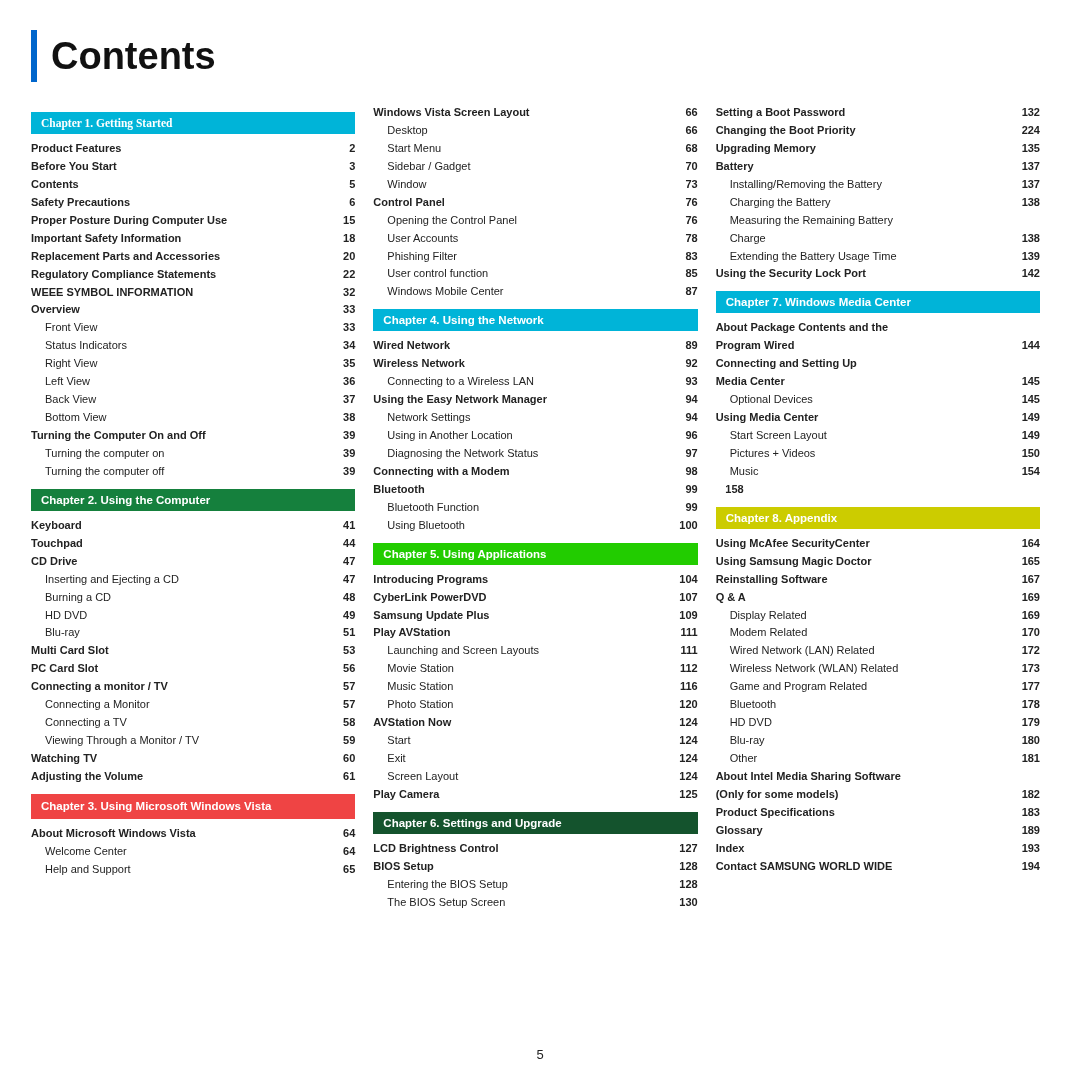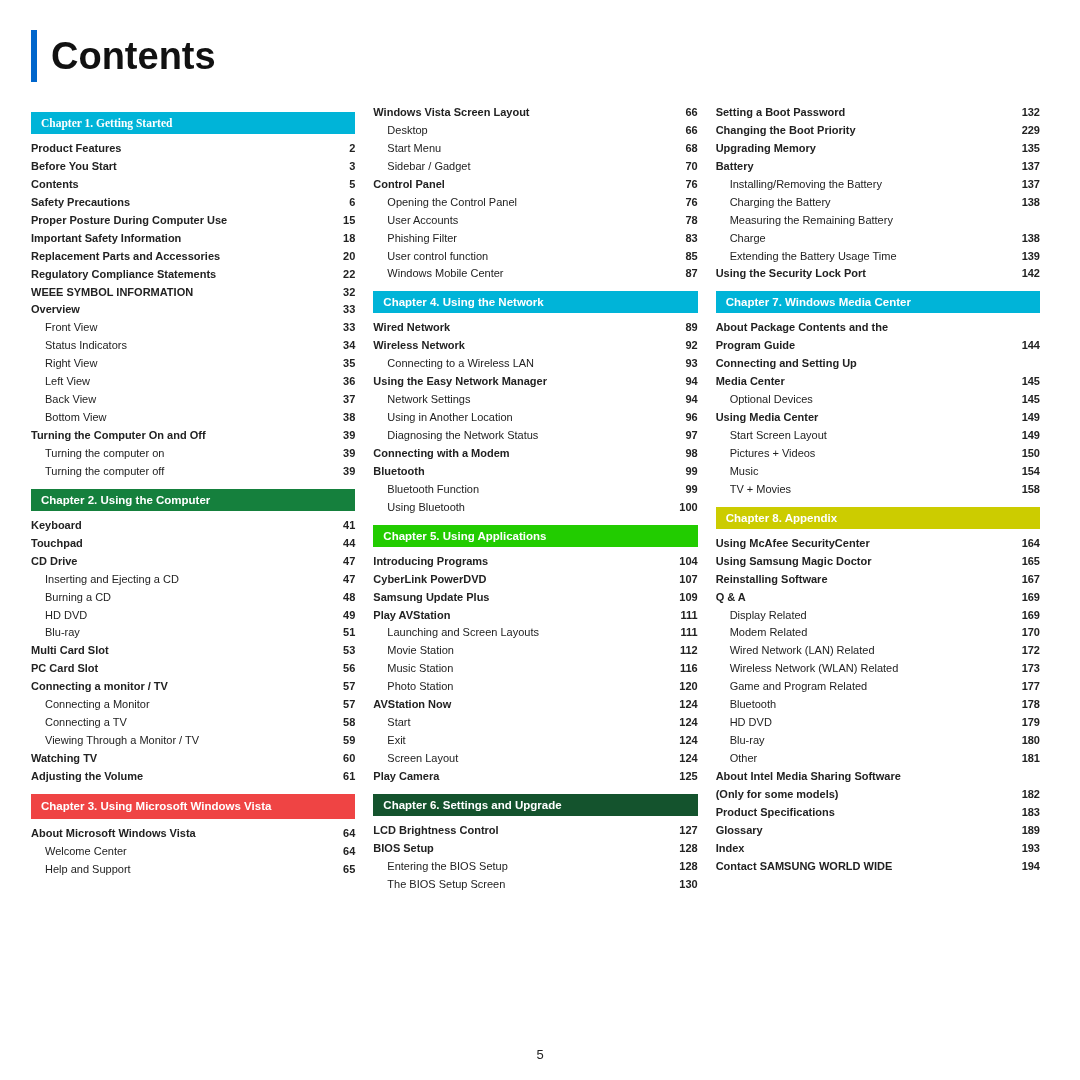--- a/index.html
+++ b/index.html
@@ -273,20 +273,24 @@
           <span class="entry-page">66</span>
         </div>
         <div class="toc-entry indent1">
           <span class="entry-label">Start Menu</span>
           <span class="entry-page">68</span>
         </div>
         <div class="toc-entry indent1">
           <span class="entry-label">Sidebar / Gadget</span>
           <span class="entry-page">70</span>
         </div>
+        <div class="toc-entry indent1">
+          <span class="entry-label">Window</span>
+          <span class="entry-page">73</span>
+        </div>
         <div class="toc-entry bold">
           <span class="entry-label">Control Panel</span>
           <span class="entry-page">76</span>
         </div>
         <div class="toc-entry indent1">
           <span class="entry-label">Opening the Control Panel</span>
           <span class="entry-page">76</span>
         </div>
         <div class="toc-entry indent1">
           <span class="entry-label">User Accounts</span>
@@ -421,21 +425,21 @@
         </div>
       </div>
 
     <div class="col" id="col3">
         <div class="toc-entry bold">
           <span class="entry-label">Setting a Boot Password</span>
           <span class="entry-page">132</span>
         </div>
         <div class="toc-entry bold">
           <span class="entry-label">Changing the Boot Priority</span>
-          <span class="entry-page">229</span>
+          <span class="entry-page">224</span>
         </div>
         <div class="toc-entry bold">
           <span class="entry-label">Upgrading Memory</span>
           <span class="entry-page">135</span>
         </div>
         <div class="toc-entry bold">
           <span class="entry-label">Battery</span>
           <span class="entry-page">137</span>
         </div>
         <div class="toc-entry indent1">
@@ -459,21 +463,21 @@
         </div>
         <div class="toc-entry bold">
           <span class="entry-label">Using the Security Lock Port</span>
           <span class="entry-page">142</span>
         </div>
         <div class="chapter-header ch7">Chapter 7. Windows Media Center</div>
         <div class="toc-entry bold">
           <span class="entry-label">About Package Contents and the</span>
         </div>
         <div class="toc-entry bold">
-          <span class="entry-label">Program Guide</span>
+          <span class="entry-label">Program Wired</span>
           <span class="entry-page">144</span>
         </div>
         <div class="toc-entry bold">
           <span class="entry-label">Connecting and Setting Up</span>
         </div>
         <div class="toc-entry bold">
           <span class="entry-label">Media Center</span>
           <span class="entry-page">145</span>
         </div>
         <div class="toc-entry indent1">
@@ -490,21 +494,20 @@
         </div>
         <div class="toc-entry indent1">
           <span class="entry-label">Pictures + Videos</span>
           <span class="entry-page">150</span>
         </div>
         <div class="toc-entry indent1">
           <span class="entry-label">Music</span>
           <span class="entry-page">154</span>
         </div>
         <div class="toc-entry indent1">
-          <span class="entry-label">TV + Movies</span>
           <span class="entry-page">158</span>
         </div>
         <div class="chapter-header ch8">Chapter 8. Appendix</div>
         <div class="toc-entry bold">
           <span class="entry-label">Using McAfee SecurityCenter</span>
           <span class="entry-page">164</span>
         </div>
         <div class="toc-entry bold">
           <span class="entry-label">Using Samsung Magic Doctor</span>
           <span class="entry-page">165</span>

